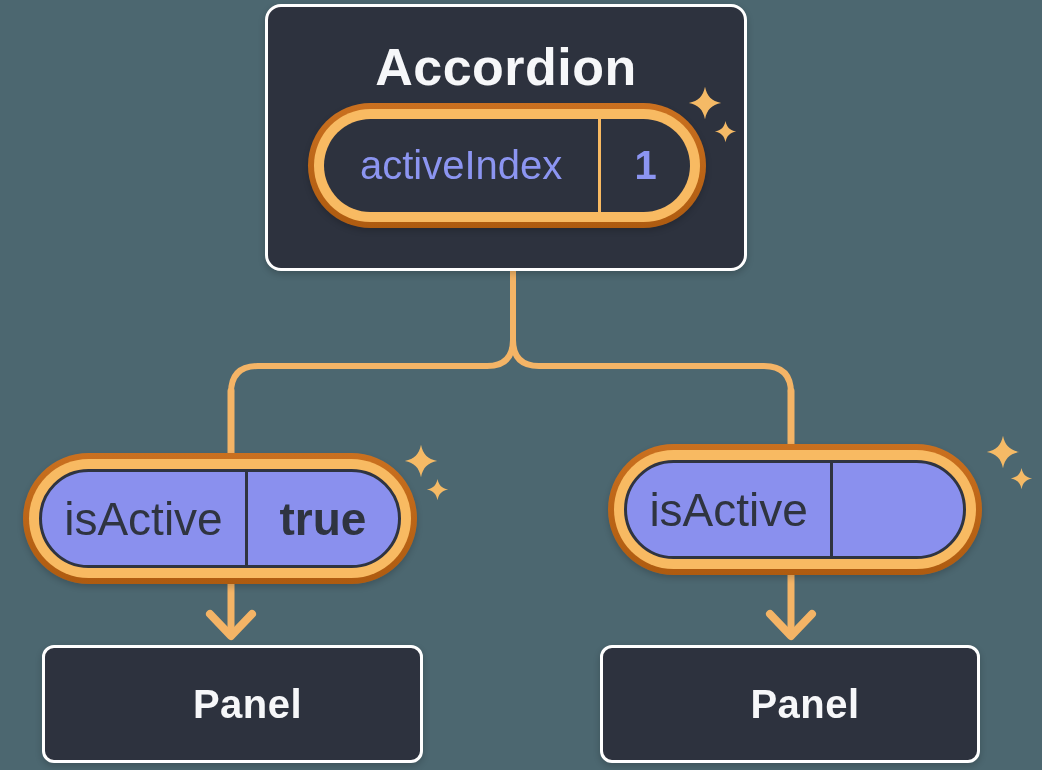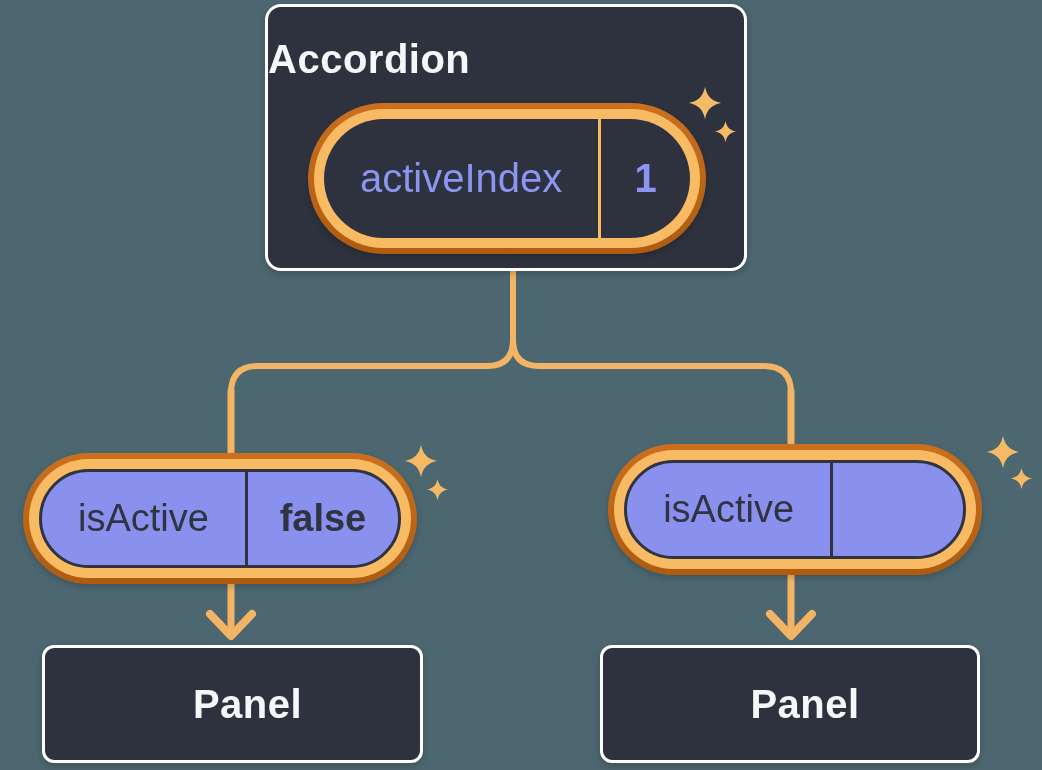--- a/index.html
+++ b/index.html
@@ -41,21 +41,22 @@
     box-shadow:0 3px 7px rgba(0,0,0,0.20);
     z-index:2;
   }
   .root-node{
     left:265px; top:4px;
     width:482px; height:267px;
     border-radius:16px;
   }
   .root-title{
     margin-top:30px;
-    font-size:40px;
+    text-align:center;
+    font-size:52px;
     font-weight:600;
     letter-spacing:0.5px;
     color:var(--color-node-text,#F6F7F9);
   }
   .panel-node{
     border-radius:12px;
     display:flex;
     align-items:center;
     justify-content:center;
     padding-left:30px;
@@ -99,36 +100,36 @@
   .pill-inner.dark{ background:var(--color-node-bg,#2D323E); }
   .pill-inner.purple{
     background:var(--color-prop-fill,#8A90EE);
     border:3px solid var(--color-prop-text,#2F3440);
   }
   .pill-cell{
     display:flex;
     align-items:center;
     justify-content:center;
   }
-  .state-pill{ left:308px; top:103px; width:398px; height:151px; }
+  .state-pill{ left:308px; top:103px; width:398px; height:125px; }
   .state-pill .cell-name{ flex-basis:74.9%; }
   .state-pill .cell-value{ flex:1; }
   .state-pill .pill-divider{ width:3px; background:var(--color-ring-inner,#F8BA62); }
   .state-pill .pill-text{
     font-size:40px;
     color:var(--color-state-text,#8C95F1);
   }
   .prop-pill-left{ left:23px; top:453px; width:394px; height:131px; }
   .prop-pill-left .cell-name{ flex-basis:57%; }
   .prop-pill-right{ left:608px; top:444px; width:374px; height:131px; }
   .prop-pill-right .cell-name{ flex-basis:60.5%; }
   .prop-pill .cell-value{ flex:1; }
   .prop-pill .pill-divider{ width:3px; background:var(--color-prop-text,#2F3440); }
   .prop-pill .pill-text{
-    font-size:38px;
+    font-size:46px;
     color:var(--color-prop-text,#2F3440);
   }
   .value-text{ font-weight:700; }
   .sparkle{
     position:absolute;
     z-index:4;
   }
   .sparkle path{ fill:var(--color-sparkle,#F5BA66); }
   .sp-root-big{   left:686px; top:84px;  }
   .sp-root-small{ left:713px; top:119px; }
@@ -172,21 +173,21 @@
   </div>
 
   <div class="pill prop-pill prop-pill-left">
     <div class="pill-mid">
       <div class="pill-inner purple">
         <div class="pill-cell cell-name">
           <span class="pill-text">isActive</span>
         </div>
         <div class="pill-divider"></div>
         <div class="pill-cell cell-value">
-          <span class="pill-text value-text">false</span>
+          <span class="pill-text value-text">true</span>
         </div>
       </div>
     </div>
   </div>
 
   <div class="pill prop-pill prop-pill-right">
     <div class="pill-mid">
       <div class="pill-inner purple">
         <div class="pill-cell cell-name">
           <span class="pill-text">isActive</span>

